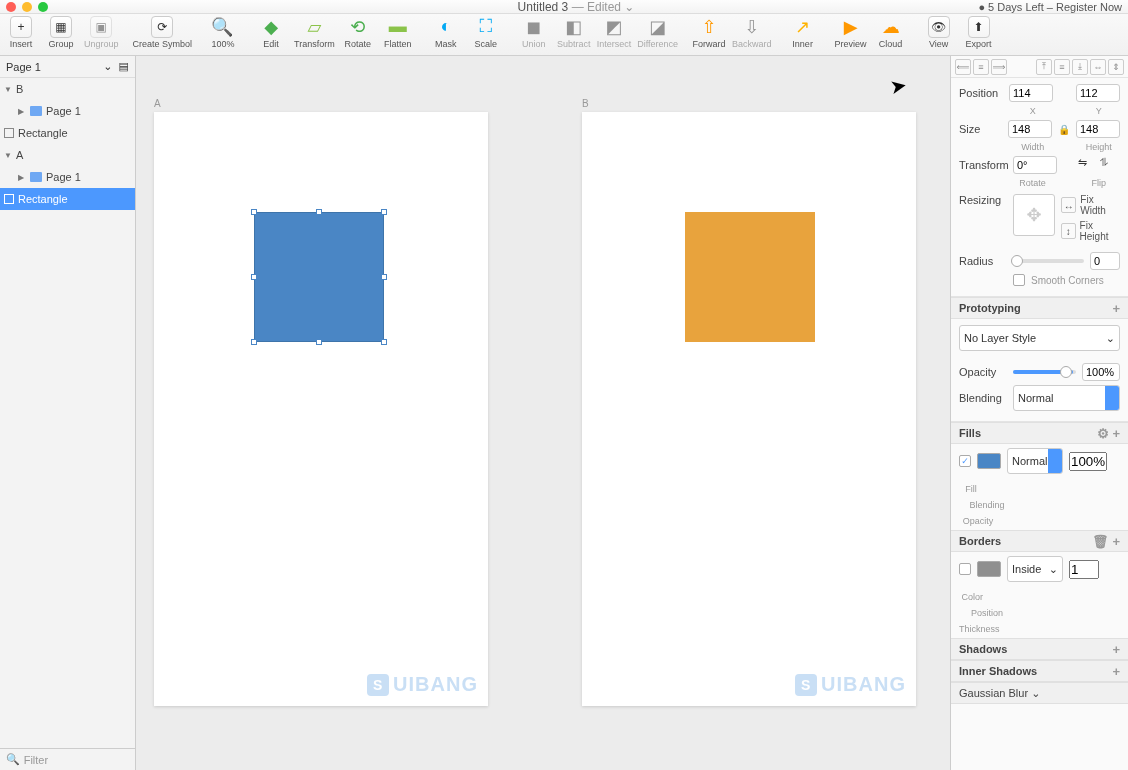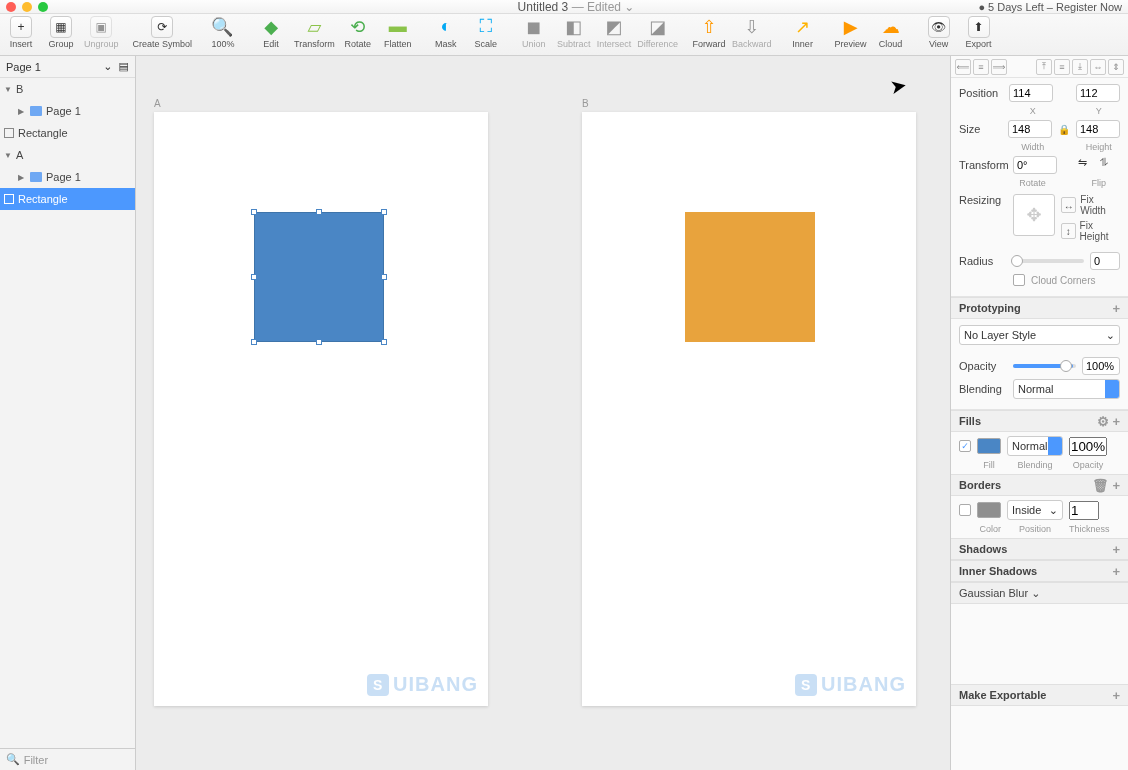--- a/index.html
+++ b/index.html
@@ -50,27 +50,27 @@
 .align-row { height:22px; display:flex; align-items:center; padding:0 4px; gap:2px; border-bottom:1px solid #e4e4e4; }
 .align-row .ab { width:16px;height:16px;border:1px solid #ccc;border-radius:2px;display:flex;align-items:center;justify-content:center;color:#888;font-size:9px;}
 .prop-section { padding: 6px 8px; border-bottom:1px solid #e4e4e4; }
 .prop-row { display:flex; align-items:center; gap:6px; margin-bottom:4px; }
 .prop-row .plabel { width: 48px; font-size:11px; color:#444; }
 .prop-row input[type=text] { width: 44px; height:18px; border:1px solid #ccc; border-radius:3px; font-size:11px; padding:0 3px; background:#fff;}
 .prop-row .sublabel { font-size:9px; color:#999; width:44px; text-align:center; }
 .prop-row .lock { width:12px; color:#aaa; font-size:10px; text-align:center;}
 .section-header { height:22px; display:flex; align-items:center; justify-content:space-between; padding:0 8px; background:#f0f0f0; border-top:1px solid #e0e0e0; border-bottom:1px solid #e0e0e0; font-size:11px; font-weight:600; color:#444;}
 .section-header .plus { color:#999; font-size:13px; }
-.dropdown { height:20px; border:1px solid #ccc; border-radius:3px; background:#fff; display:flex; align-items:center; padding:0 4px; font-size:11px; flex:1; justify-content:space-between;}
+.dropdown { height:20px; border:1px solid #ccc; border-radius:3px; background:#fff; display:flex; align-items:center; padding:12px 4px; font-size:11px; flex:1; justify-content:space-between;}
 .dropdown.blue-end { position:relative; }
 .dropdown.blue-end::after { content:""; position:absolute; right:0; top:0; width:14px; height:100%; background:#4c98fe; border-radius:0 2px 2px 0; }
 .fill-row,.border-row { display:flex; align-items:center; gap:6px; padding: 4px 8px; }
 .chk { width:12px;height:12px;border:1px solid #aaa;border-radius:2px;background:#fff;display:inline-flex;align-items:center;justify-content:center;font-size:9px;color:#4c98fe;}
 .swatch { width:24px;height:16px;border:1px solid #aaa;border-radius:2px;}
-.small-labels { display:flex; gap:6px; padding:0 8px 4px; font-size:9px; color:#999; }
+.small-labels { display:flex; gap:6px; padding:0 8px 4px; font-size:9px; color:#999;flex-direction:column; }
 .slider { flex:1; height:4px; background:#ddd; border-radius:2px; position:relative; }
 .slider .knob { position:absolute; right:4px; top:-4px; width:12px;height:12px;border-radius:50%;background:#fff;border:1px solid #aaa;}
 .slider .track { position:absolute; left:0; top:0; height:100%; background:#4c98fe; border-radius:2px; width:96%; }
 .resizing-box { width:42px;height:42px;border:1px solid #ccc;background:#fff;display:flex;align-items:center;justify-content:center;color:#ccc;font-size:18px;border-radius:3px;}
 .fix-row { display:flex;align-items:center;gap:4px;font-size:10px;color:#555;margin-bottom:4px;}
 .fix-row .fi { width:16px;height:16px;border:1px solid #ccc;border-radius:2px;display:flex;align-items:center;justify-content:center;font-size:10px;}
 </style>
 </head>
 <body>
 
@@ -341,21 +341,21 @@
       <div class="prop-row" style="margin-top:6px;">
         <div class="plabel">Radius</div>
         <div class="slider">
             <div class="knob" style="left:-2px;right:auto"></div>
           </div>
         <input type="text" style="width: 30px;" value="0">
       </div>
       <div class="prop-row">
           <div class="plabel"></div>
           <div class="chk"></div>
-          <span style="font-size:10px;color:#999">Cloud Corners</span>
+          <span style="font-size:10px;color:#999">Smooth Corners</span>
         </div>
     </div>
     <div class="section-header">
         <span>Prototyping</span>
         <span class="plus">+</span>
       </div>
     <div style="padding:6px 8px;">
       <div class="dropdown">
           <span>No Layer Style</span>
           <span>⌄</span>

